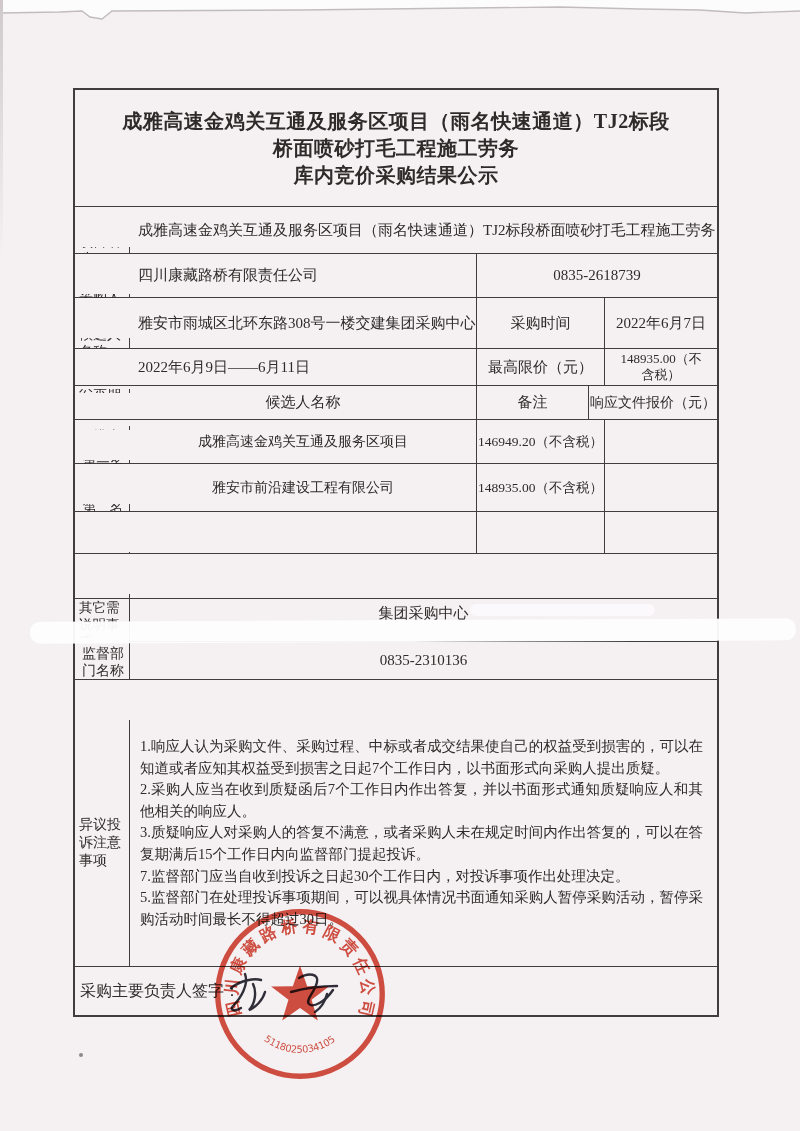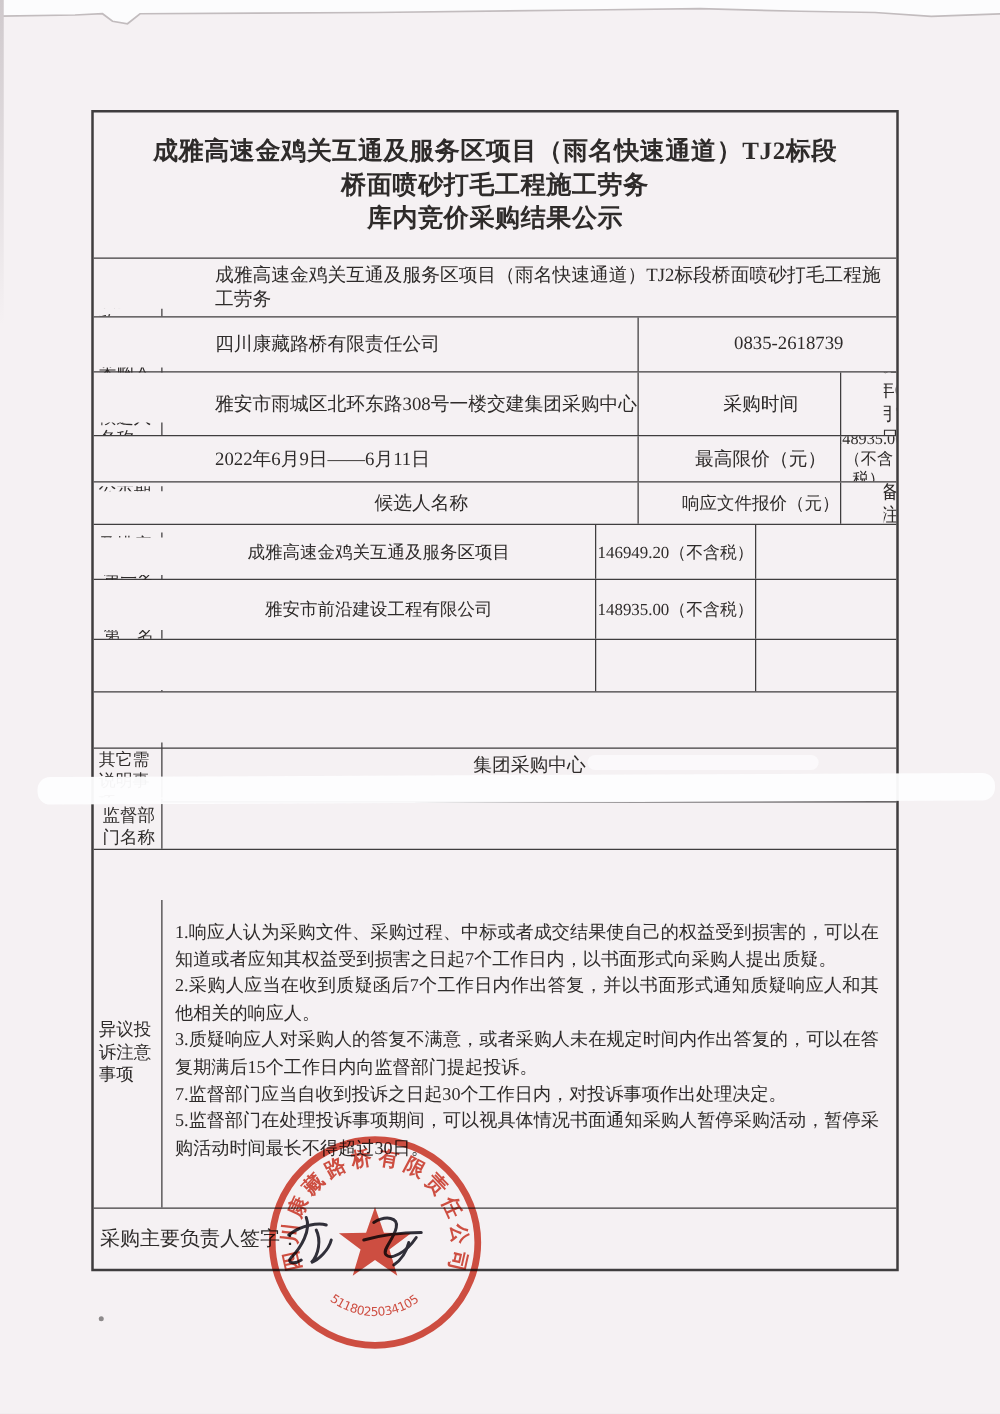--- a/index.html
+++ b/index.html
@@ -24,21 +24,21 @@
   .row:last-child{border-bottom:none;}
   .c{border-right:1.5px solid #3f3d3e;box-sizing:border-box;display:flex;align-items:center;overflow:hidden;}
   .c:last-child{border-right:none;}
   .w1{width:55px;flex:0 0 auto;margin-top:40px;}
   .w2{width:347px;flex:0 0 auto;}
   .w3{width:128px;flex:0 0 auto;}
   .w4{flex:1 1 auto;}
   .wrest{flex:1 1 auto;}
   .lab{font-size:14px;line-height:17px;padding:2px 2px 2px 4px;}
   .lab-c{justify-content:center;text-align:center;font-size:13.5px;}
-  .txt{font-size:15px;margin-left:34px;}
+  .txt{font-size:15px;}
   .pl{padding-left:8px;}
   .ctr{justify-content:center;text-align:center;}
   .small{font-size:13px;line-height:16px;padding:0 10px;}
   .title-cell{flex-direction:column;justify-content:center;align-items:center;width:100%;
     font-weight:bold;font-size:20px;line-height:27px;text-align:center;letter-spacing:.5px;}
   .clip2{height:100%;align-items:flex-start;}
   .clip2 span{display:block;padding-top:3px;}
   
   .sup-right{flex:1 1 auto;display:flex;flex-direction:column;}
   .sup-sub{display:flex;box-sizing:border-box;}
@@ -106,22 +106,22 @@
     <div class="row" style="height:37px">
       <div class="c w1 lab">公示期</div>
       <div class="c w2 txt pl">2022年6月9日——6月11日</div>
       <div class="c w3 txt ctr">最高限价（元）</div>
       <div class="c w4 small ctr">148935.00（不含税）</div>
     </div>
 
     <div class="row" style="height:34px">
       <div class="c w1 lab">候选人及排序</div>
       <div class="c w2 txt ctr">候选人名称</div>
+      <div class="c w4 txt ctr">备注</div>
       <div class="c w3 txt ctr" style="font-size:14px">响应文件报价（元）</div>
-      <div class="c w4 txt ctr">备注</div>
     </div>
 
     <div class="row" style="height:44px">
       <div class="c w1 lab lab-c">第一名</div>
       <div class="c w2 ctr" style="font-size:14px">成雅高速金鸡关互通及服务区项目</div>
       <div class="c w3 ctr" style="font-size:13.5px">146949.20（不含税）</div>
       <div class="c w4 ctr"></div>
     </div>
 
     <div class="row" style="height:48px">
@@ -145,20 +145,23 @@
       <div class="c wrest"></div>
     </div>
 
     <div class="row" style="height:81px">
       <div class="c w1 lab sup-lab">
         <span style="padding-top:4px;display:block">监督部门名称及监督电话</span>
       </div>
       <div class="sup-right">
         <div class="sup-sub sup-sub1">
           <div class="sup-name">集团采购中心</div>
+        </div>
+        <div class="sup-sub sup-sub2">
+          <div class="sup-phone">0835-2310136</div>
         </div>
       </div>
     </div>
 
     <div class="row" style="height:287px">
       <div class="c w1 disp-lab">异议投诉注意事项</div>
       <div class="c wrest" style="align-items:flex-start">
         <div class="disp-body">
           <div>1.响应人认为采购文件、采购过程、中标或者成交结果使自己的权益受到损害的，可以在知道或者应知其权益受到损害之日起7个工作日内，以书面形式向采购人提出质疑。</div>
           <div>2.采购人应当在收到质疑函后7个工作日内作出答复，并以书面形式通知质疑响应人和其他相关的响应人。</div>

